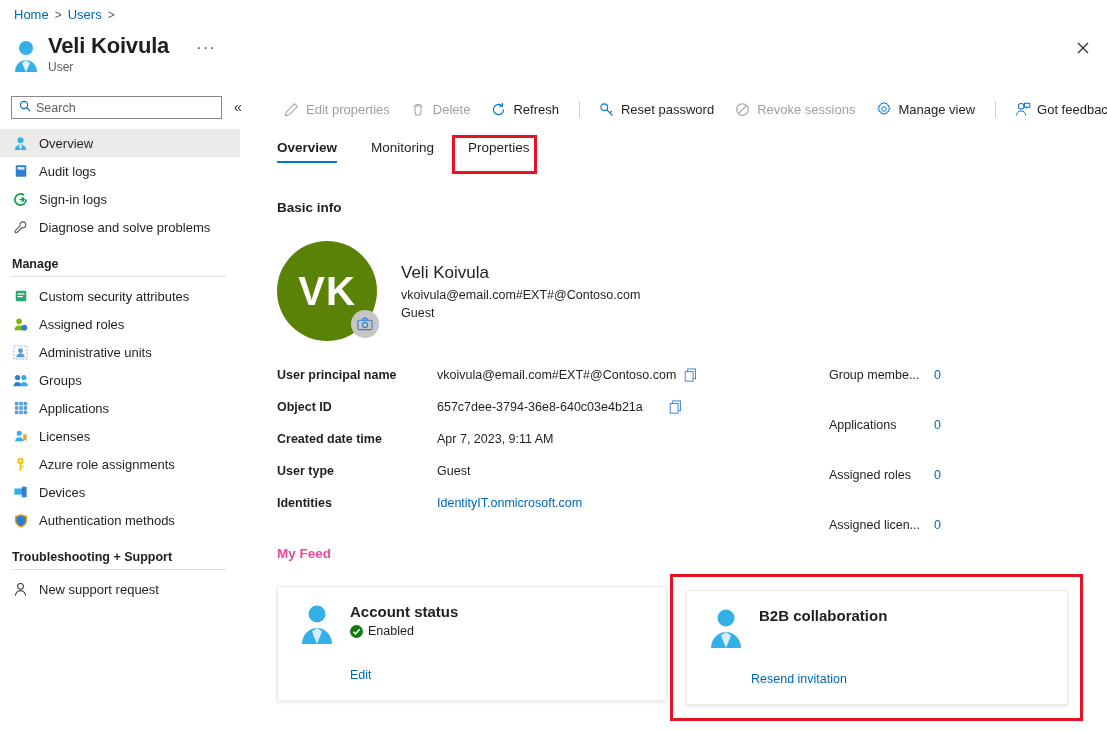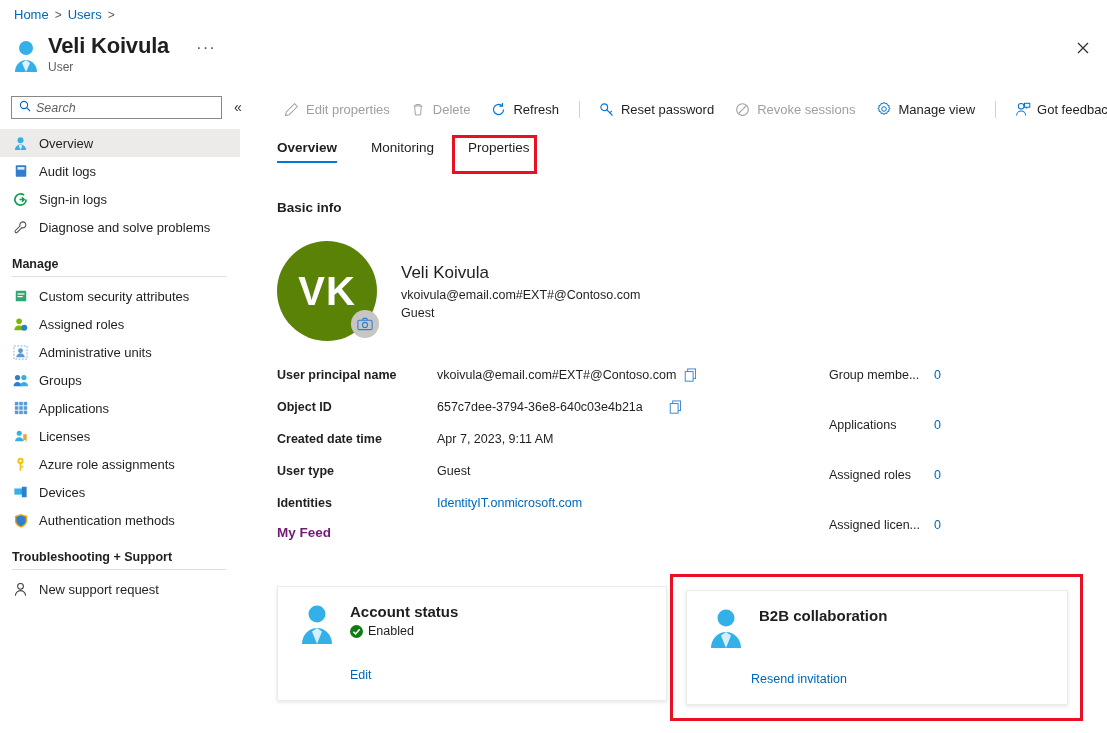--- a/index.html
+++ b/index.html
@@ -27,21 +27,21 @@
   #page-title{font-size:22px;font-weight:600;color:#201f1e;line-height:26px;letter-spacing:-.2px;white-space:nowrap;}
   #page-subtitle{font-size:12px;color:#605e5c;margin-top:1px;}
   #title-ellipsis{position:absolute;left:196px;top:42px;font-size:17px;color:#605e5c;letter-spacing:1px;cursor:pointer;line-height:12px;}
 
   
   #close-btn{left:1071px;top:36px;width:24px;height:24px;display:flex;align-items:center;justify-content:center;cursor:pointer;}
 
   
   #search-box{left:11px;top:96px;width:211px;height:23px;border:1px solid #8a8886;background:#fff;display:flex;align-items:center;box-sizing:border-box;}
   #search-icon{margin:0 5px 0 7px;flex:0 0 auto;}
-  #search-input{border:none;outline:none;font-family:"Liberation Sans",sans-serif;font-size:12.5px;color:#701a75;width:160px;background:transparent;padding:0;font-style:italic;}
+  #search-input{border:none;outline:none;font-family:"Liberation Sans",sans-serif;font-size:12.5px;color:#701a75;width:160px;background:transparent;padding:0;}
   #search-input::placeholder{color:#605e5c;}
   #collapse-btn{left:234px;top:99px;font-size:14px;color:#323130;cursor:pointer;line-height:16px;}
 
   
   #sidebar{left:0;top:129px;width:240px;}
   .nav-item{height:28px;display:flex;align-items:center;padding-left:12px;cursor:pointer;box-sizing:border-box;}
   .nav-item.selected{background:#edebe9;}
   .nav-ico{width:17px;height:17px;margin-right:10px;flex:0 0 auto;display:flex;align-items:center;justify-content:center;}
   .nav-label{font-size:13px;color:#201f1e;white-space:nowrap;}
   .nav-group{padding:16px 0 3px 12px;font-size:12.5px;font-weight:700;color:#201f1e;}
@@ -62,21 +62,21 @@
   .tab.active{font-weight:700;}
   .tab.active::after{content:"";position:absolute;left:0;right:0;bottom:0;height:2px;background:#0078d4;}
 
   
   .annot{border:3px solid #e81123;box-sizing:border-box;pointer-events:none;}
   #annot-properties{left:452px;top:135px;width:85px;height:39px;}
   #annot-b2b{left:670px;top:574px;width:413px;height:147px;}
 
   
   #basic-info-heading{left:277px;top:200px;font-size:13.5px;font-weight:700;color:#201f1e;}
-  #my-feed-heading{left:277px;top:525px;font-size:13.5px;font-weight:700;color:#701a75;}
+  #my-feed-heading{left:277px;top:546px;font-size:13.5px;font-weight:700;color:#ec4899;}
 
   
   #profile{left:277px;top:241px;display:flex;align-items:flex-start;}
   #avatar{width:100px;height:100px;border-radius:50%;background:#5a8207;color:#fff;font-size:40px;display:flex;align-items:center;justify-content:center;position:relative;flex:0 0 auto;letter-spacing:1px;font-weight:bold;}
   #avatar-camera{position:absolute;right:-2px;bottom:3px;width:28px;height:28px;border-radius:50%;background:#c8c6c4;display:flex;align-items:center;justify-content:center;cursor:pointer;}
   #profile-text{margin-left:24px;margin-top:21px;display:flex;flex-direction:column;}
   #profile-name{font-size:17px;color:#201f1e;line-height:22px;}
   #profile-upn{font-size:12.5px;color:#201f1e;line-height:18px;margin-top:2px;}
   #profile-type{font-size:12.5px;color:#201f1e;line-height:18px;}
 

